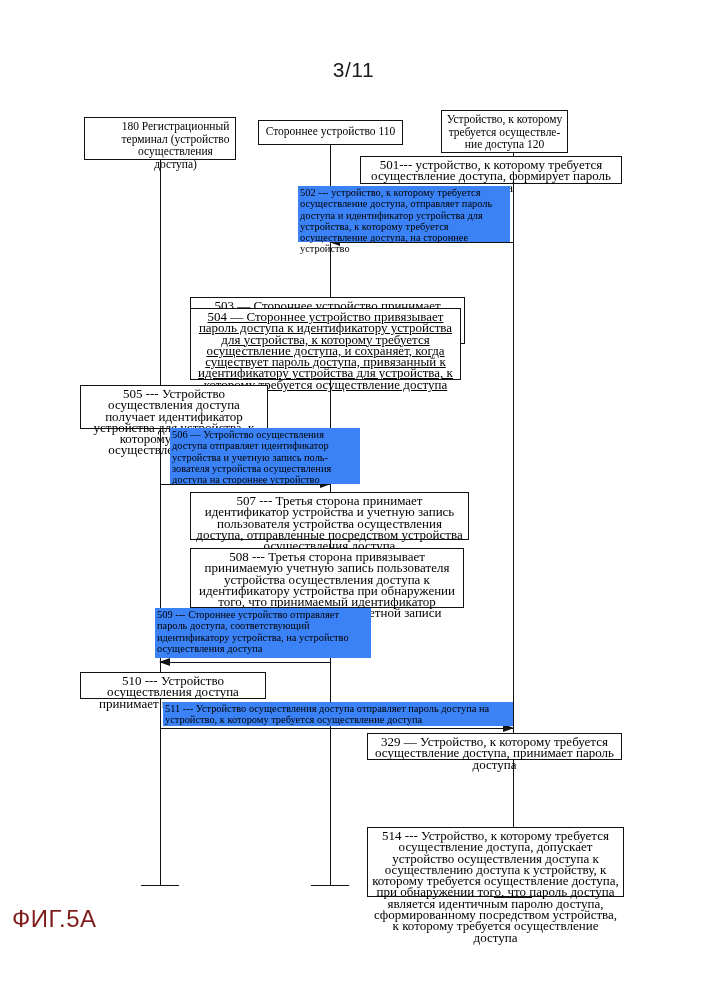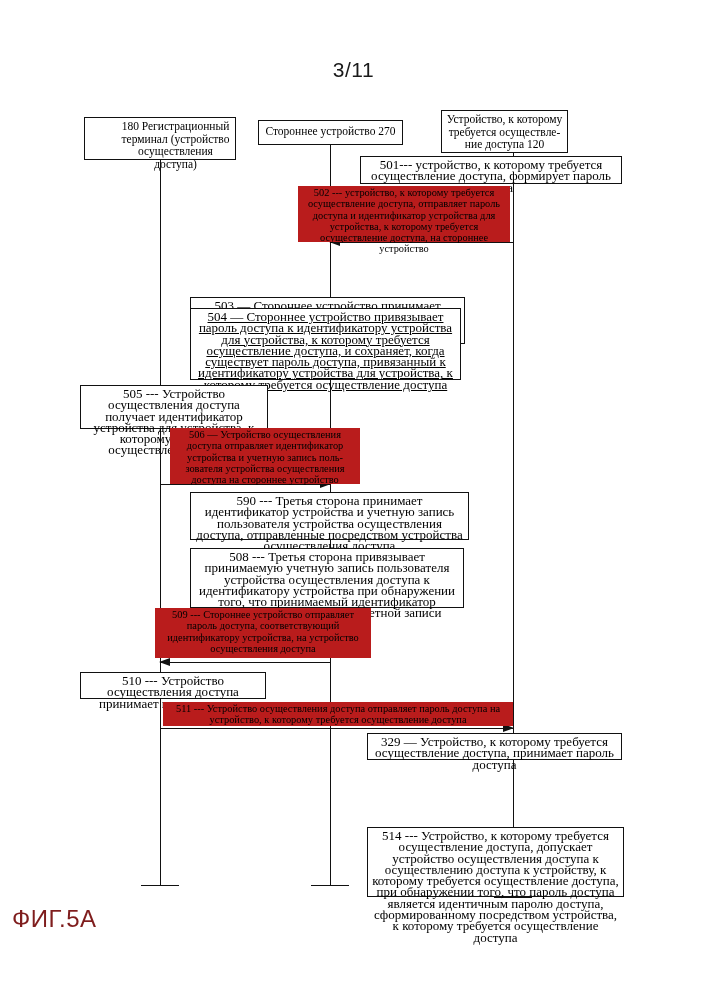--- a/index.html
+++ b/index.html
@@ -67,25 +67,24 @@
     text-align: center;
     font-size: 13px;
     line-height: 11.3px;
     padding: 2px 4px;
     color: #000;
     z-index: 3;
   }
   .note-text {
     position: absolute;
     box-sizing: border-box;
-    text-align: center;
     font-size: 10.4px;
     line-height: 11.3px;
     color: #000;
-    background: #b91c1c;
+    background: #3b82f6;
     z-index: 3;
     padding: 1px 2px;
   }
   .arrow-line {
     position: absolute;
     height: 0;
     border-top: 1.6px solid #111;
     z-index: 2;
   }
   .arrow-head {
@@ -116,21 +115,21 @@
   <div class="lifeline-foot" style="left:141px; top:885px; width:38px;"></div>
 
   <div class="lifeline" style="left:330px; top:145px; height:740px;"></div>
   <div class="lifeline-foot" style="left:311px; top:885px; width:38px;"></div>
 
   <div class="lifeline" style="left:513px; top:153px; height:744px;"></div>
   <div class="lifeline-foot" style="left:494px; top:897px; width:38px;"></div>
 
   <div class="actor-box" style="left:84px; top:117px; width:152px; height:43px;padding-left:34px;">180  Регистрационный терминал (устройство осуществления доступа)</div>
 
-  <div class="actor-box" style="left:258px; top:120px; width:145px; height:25px; padding-top:4px;">Стороннее устройство 270</div>
+  <div class="actor-box" style="left:258px; top:120px; width:145px; height:25px; padding-top:4px;">Стороннее устройство 110</div>
 
   <div class="actor-box" style="left:441px; top:110px; width:127px; height:43px;">Устройство, к которому требуется осуществле­ние доступа 120</div>
 
   <div class="arrow-line" style="left:331px; top:242px; width:182px;"></div>
   <div class="arrow-head left" style="left:329px; top:237.5px;"></div>
 
   <div class="arrow-line" style="left:160px; top:484px; width:171px;"></div>
   <div class="arrow-head right" style="left:320px; top:479.5px;"></div>
 
   <div class="arrow-line" style="left:161px; top:662px; width:170px;"></div>
@@ -144,21 +143,21 @@
   <div class="note-text" style="left:298px; top:186px; width:212px; height:56px;">502 --- устройство, к которому требу­ется осуществление доступа, отправ­ляет пароль доступа и идентификатор устройства для устройства, к которому требуется осуществление доступа, на стороннее устройство</div>
 
   <div class="step-box" style="left:190px; top:253px; width:275px; height:47px;margin-top:44px;">503 — Стороннее устройство принимает пароль доступа и идентификатор устройства для устройства, к которому тре­буется осуществление доступа, отправленные посредством устройства, к которому требуется осуществление доступа</div>
 
   <div class="step-box" style="left:190px; top:308px; width:271px; height:72px;text-decoration:underline;">504 — Стороннее устройство привязывает пароль доступа к идентификатору устройства для устройства, к которому требуется осуществление доступа, и сохраняет, когда существует пароль доступа, привязанный к идентифи­катору устройства для устройства, к которому требуется осуществление доступа</div>
 
   <div class="step-box" style="left:80px; top:385px; width:188px; height:44px;">505 --- Устройство осуществления доступа получает идентификатор устройства для устройства, к которому требуется осуществление доступа</div>
 
   <div class="note-text" style="left:170px; top:428px; width:190px; height:56px;">506 — Устройство осуществления доступа отправляет идентификатор устройства и учетную запись поль­зователя устройства осуществления доступа на стороннее устройство</div>
 
-  <div class="step-box" style="left:190px; top:492px; width:279px; height:48px;">590 --- Третья сторона принимает идентификатор устрой­ства и учетную запись пользователя устройства осущест­вления доступа, отправленные посредством устройства осуществления доступа</div>
+  <div class="step-box" style="left:190px; top:492px; width:279px; height:48px;">507 --- Третья сторона принимает идентификатор устрой­ства и учетную запись пользователя устройства осущест­вления доступа, отправленные посредством устройства осуществления доступа</div>
 
   <div class="step-box" style="left:190px; top:548px; width:274px; height:60px;">508 --- Третья сторона привязывает принимаемую учетную запись пользователя устройства осуществления доступа к идентификатору устройства при обнаружении того, что принимаемый идентификатор устройства не привязан к учетной записи пользователя</div>
 
   <div class="note-text" style="left:155px; top:608px; width:216px; height:50px;">509 --- Стороннее устройство отправляет пароль доступа, соответствующий идентификатору устройства, на устройство осуществления доступа</div>
 
   <div class="step-box" style="left:80px; top:672px; width:186px; height:27px;">510 --- Устройство осуществления доступа принимает пароль доступа</div>
 
   <div class="note-text" style="left:163px; top:702px; width:350px; height:24px;">511 --- Устройство осуществления доступа отправляет пароль доступа на устройство, к которому требуется осуществление доступа</div>
 
   <div class="step-box" style="left:367px; top:733px; width:255px; height:27px;">329 — Устройство, к которому требуется осуществле­ние доступа, принимает пароль доступа</div>

